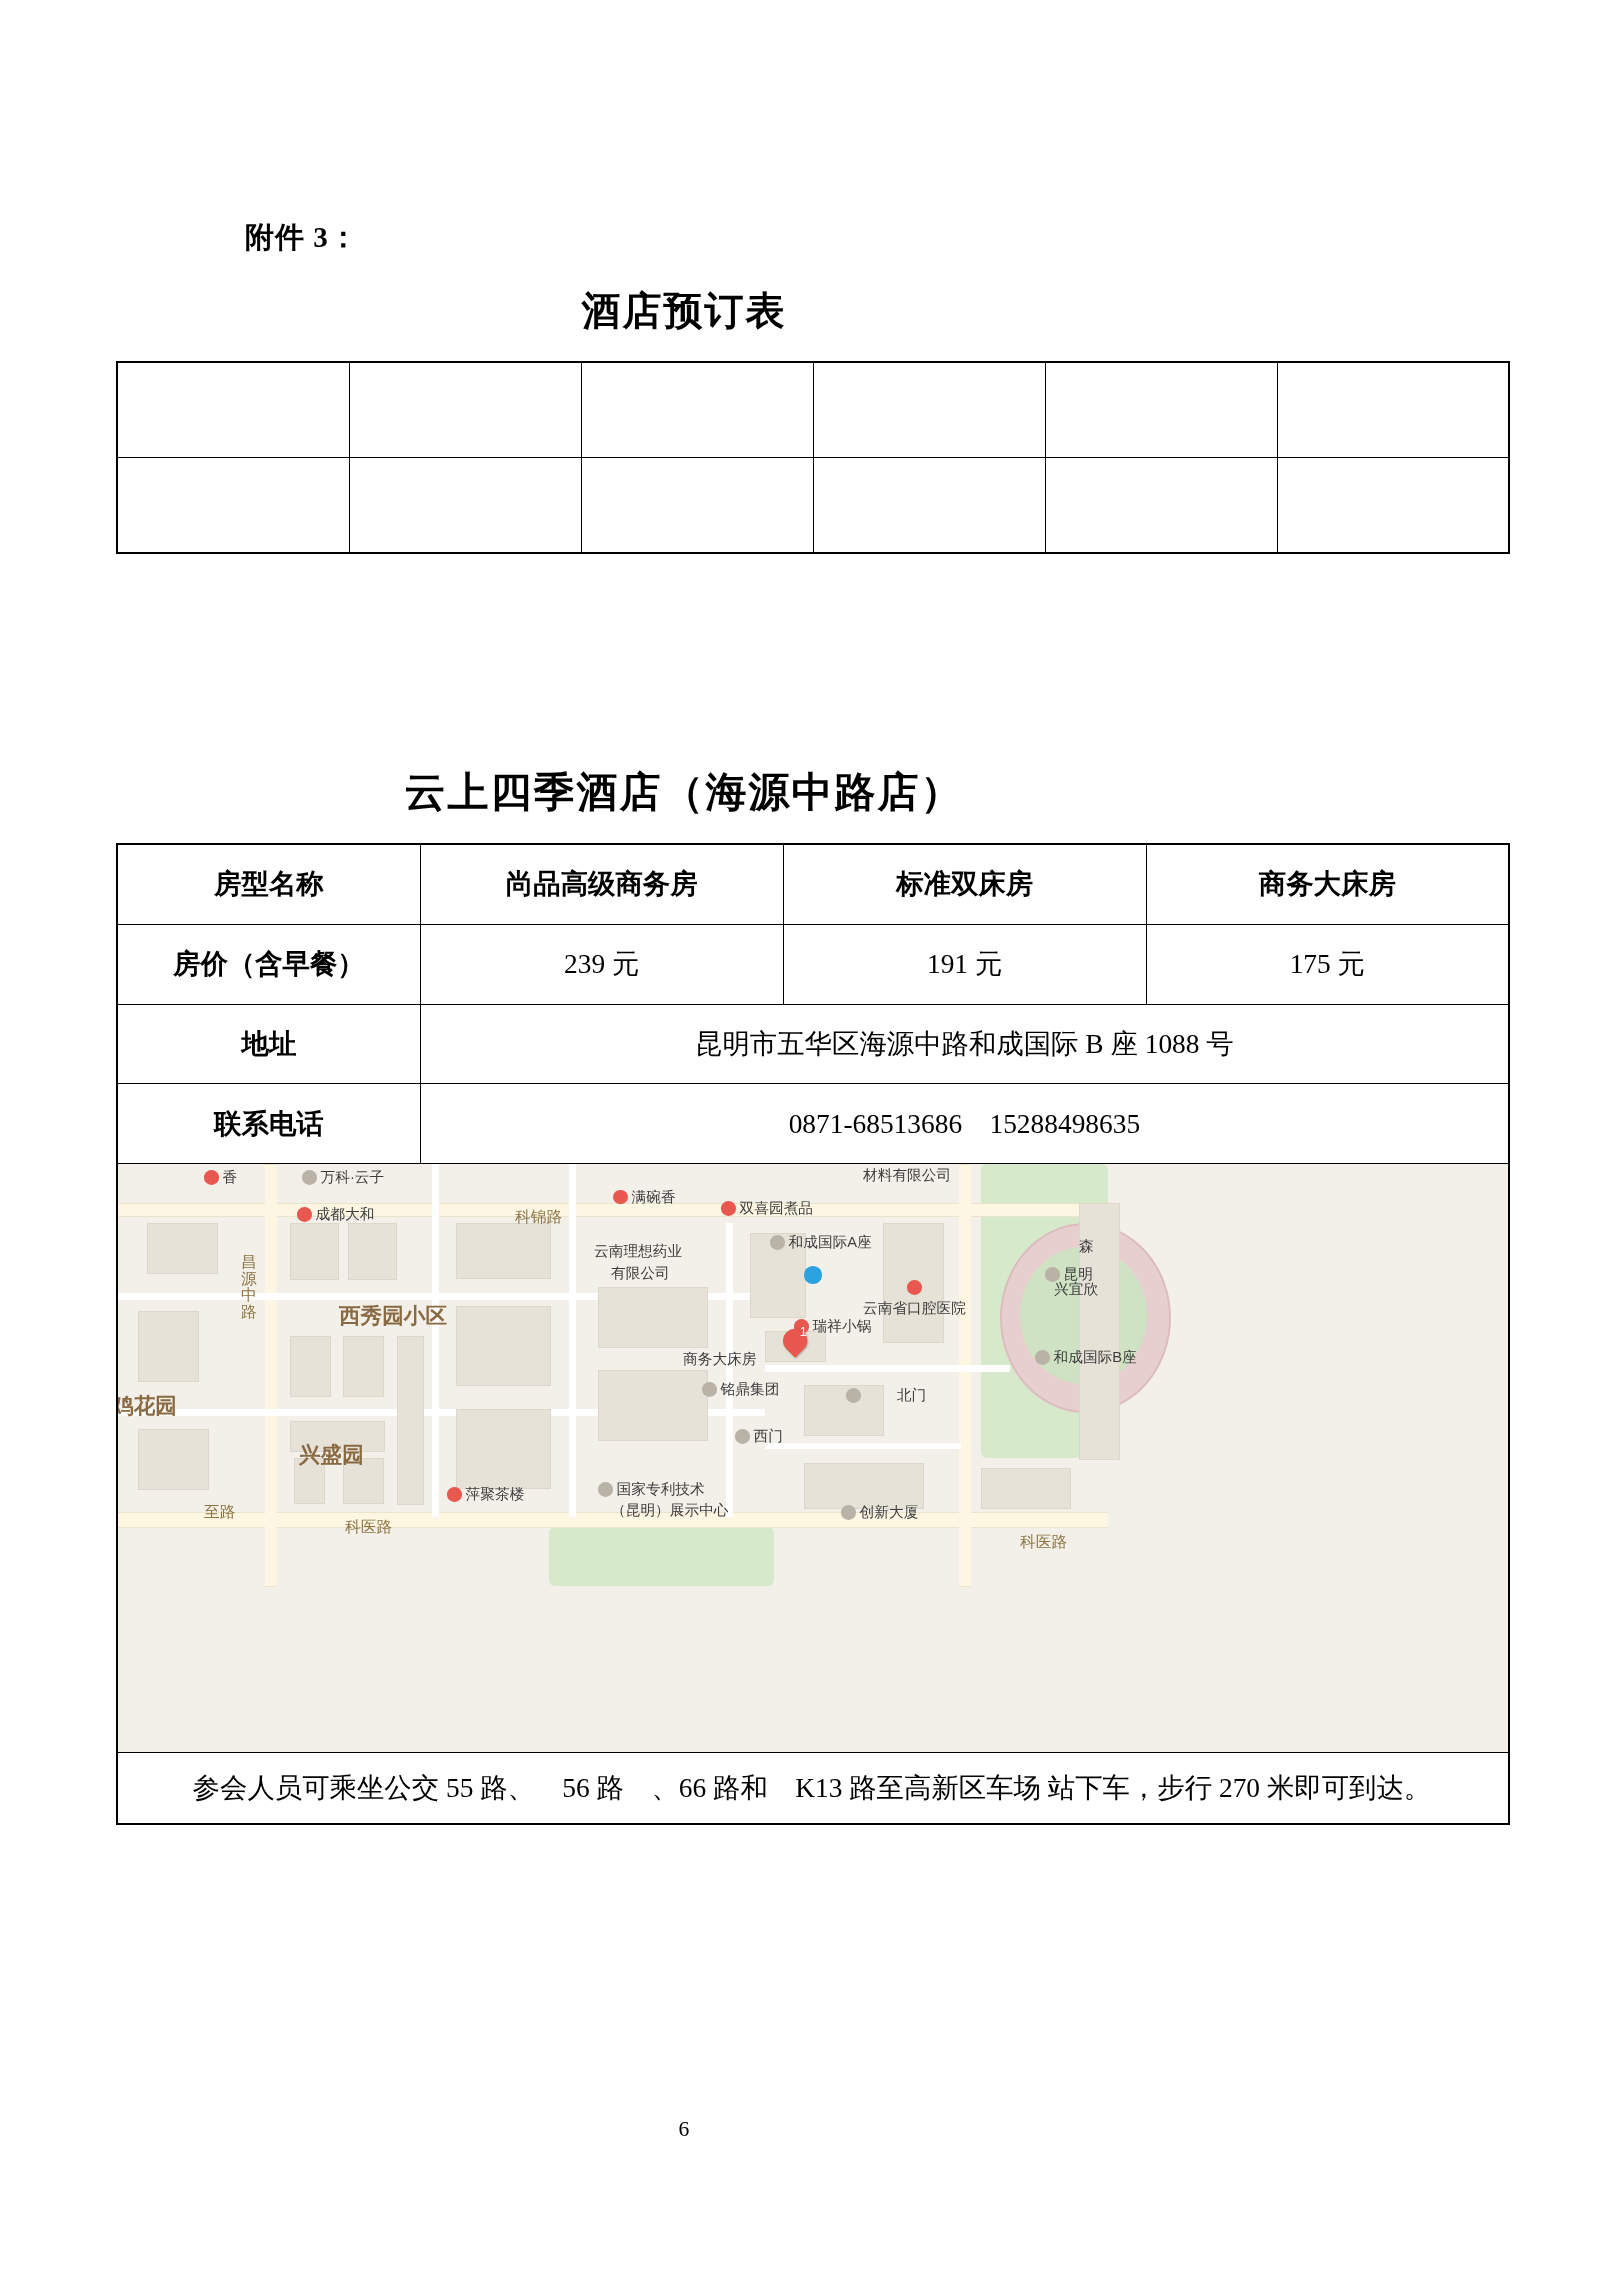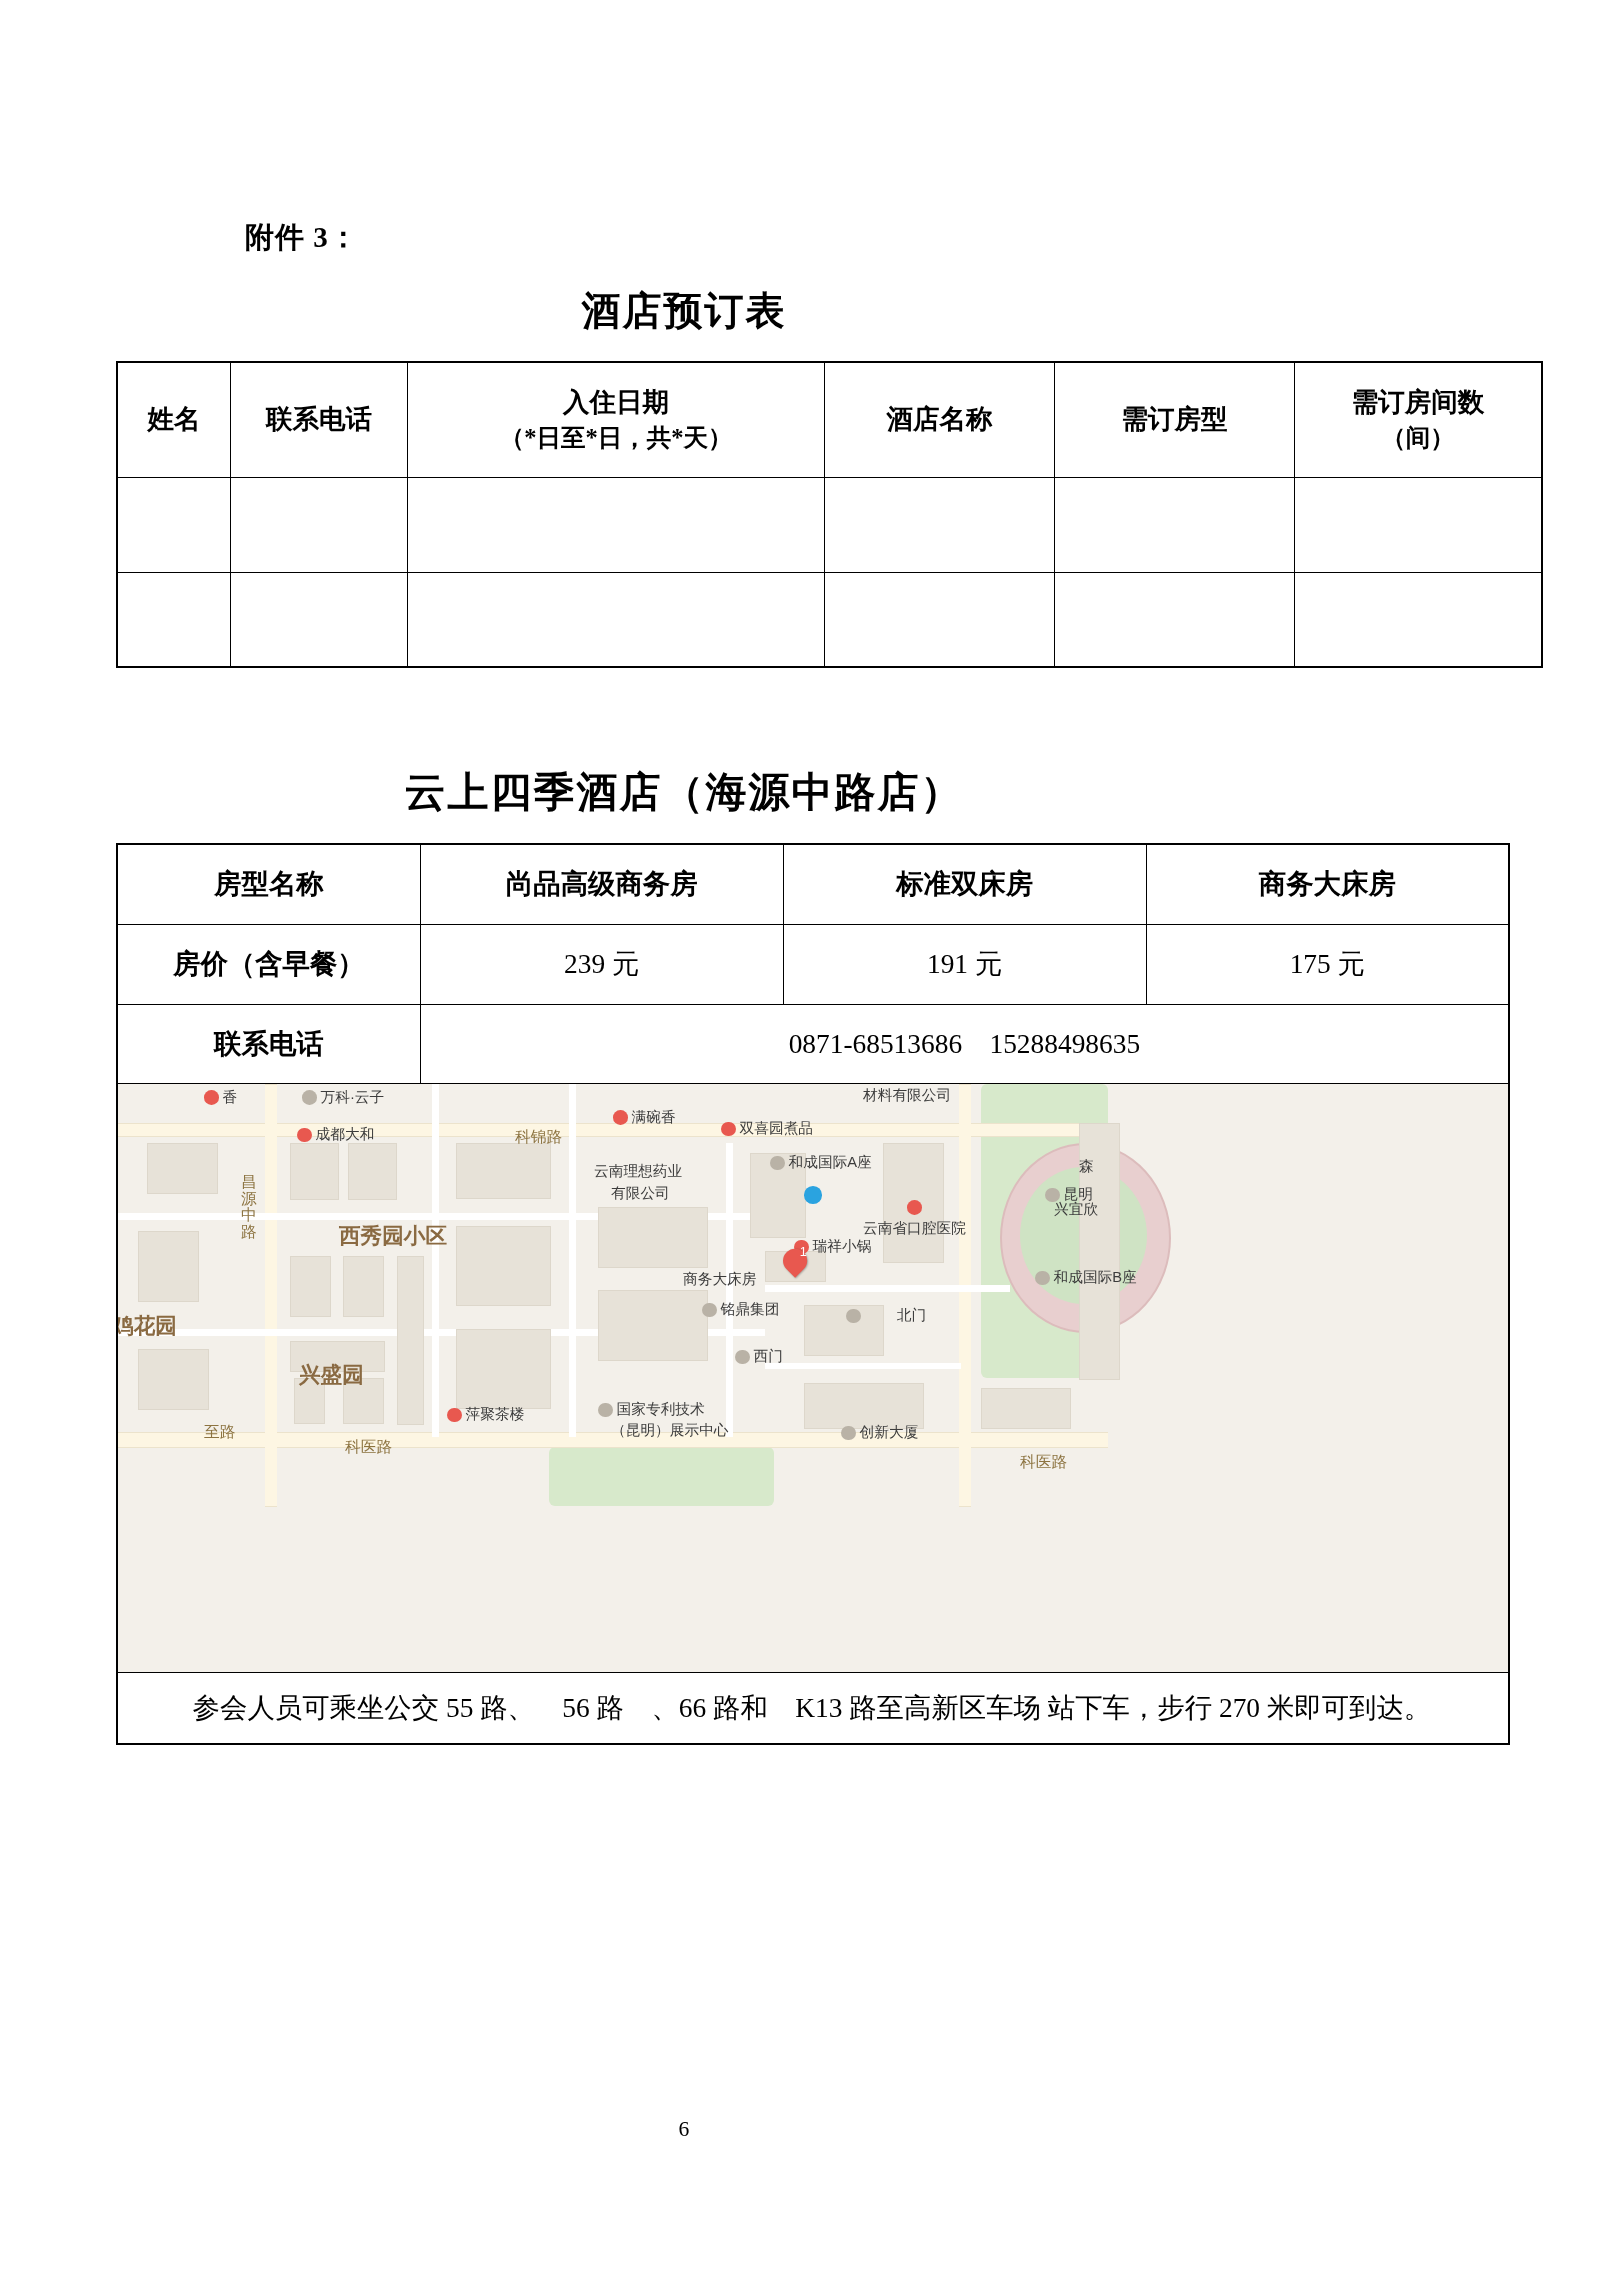--- a/index.html
+++ b/index.html
@@ -248,42 +248,20 @@
 <body>
 
 <div class="page">
 
   <div class="attach-label">附件 3：</div>
 
   <div class="doc-title">酒店预订表</div>
 
   <table class="booking-table">
     <tbody>
-        <tr class="hdr-row">
-      <td class="c-name">
-        <span>姓名</span>
-      </td>
-      <td class="c-phone">
-        <span>联系电话</span>
-      </td>
-      <td class="c-date">
-        <span>入住日期</span>
-        <span class="sub">（*日至*日，共*天）</span>
-      </td>
-      <td class="c-hotel">
-        <span>酒店名称</span>
-      </td>
-      <td class="c-type">
-        <span>需订房型</span>
-      </td>
-      <td class="c-count">
-        <span>需订房间数</span>
-        <span class="sub">（间）</span>
-      </td>
-    </tr>
     <tr class="empty-row">
       <td></td>
       <td></td>
       <td></td>
       <td></td>
       <td></td>
       <td></td>
     </tr>
     <tr class="empty-row">
       <td></td>
@@ -304,20 +282,24 @@
       <td class="lbl">房型名称</td>
       <td class="val-bold">尚品高级商务房</td>
       <td class="val-bold">标准双床房</td>
       <td class="val-bold">商务大床房</td>
     </tr>
     <tr>
       <td class="lbl">房价（含早餐）</td>
       <td class="val">239 元</td>
       <td class="val">191 元</td>
       <td class="val">175 元</td>
+    </tr>
+    <tr>
+      <td class="lbl">地址</td>
+      <td class="val" colspan="3">昆明市五华区海源中路和成国际 B 座 1088 号</td>
     </tr>
     <tr>
       <td class="lbl">联系电话</td>
       <td class="val" colspan="3">0871-68513686　15288498635</td>
     </tr>
     <tr>
       <td class="map-cell" colspan="4">
         <div class="map">
 
           <div class="green" style="left:863px; top:0px; width:127px; height:294px;"></div>

